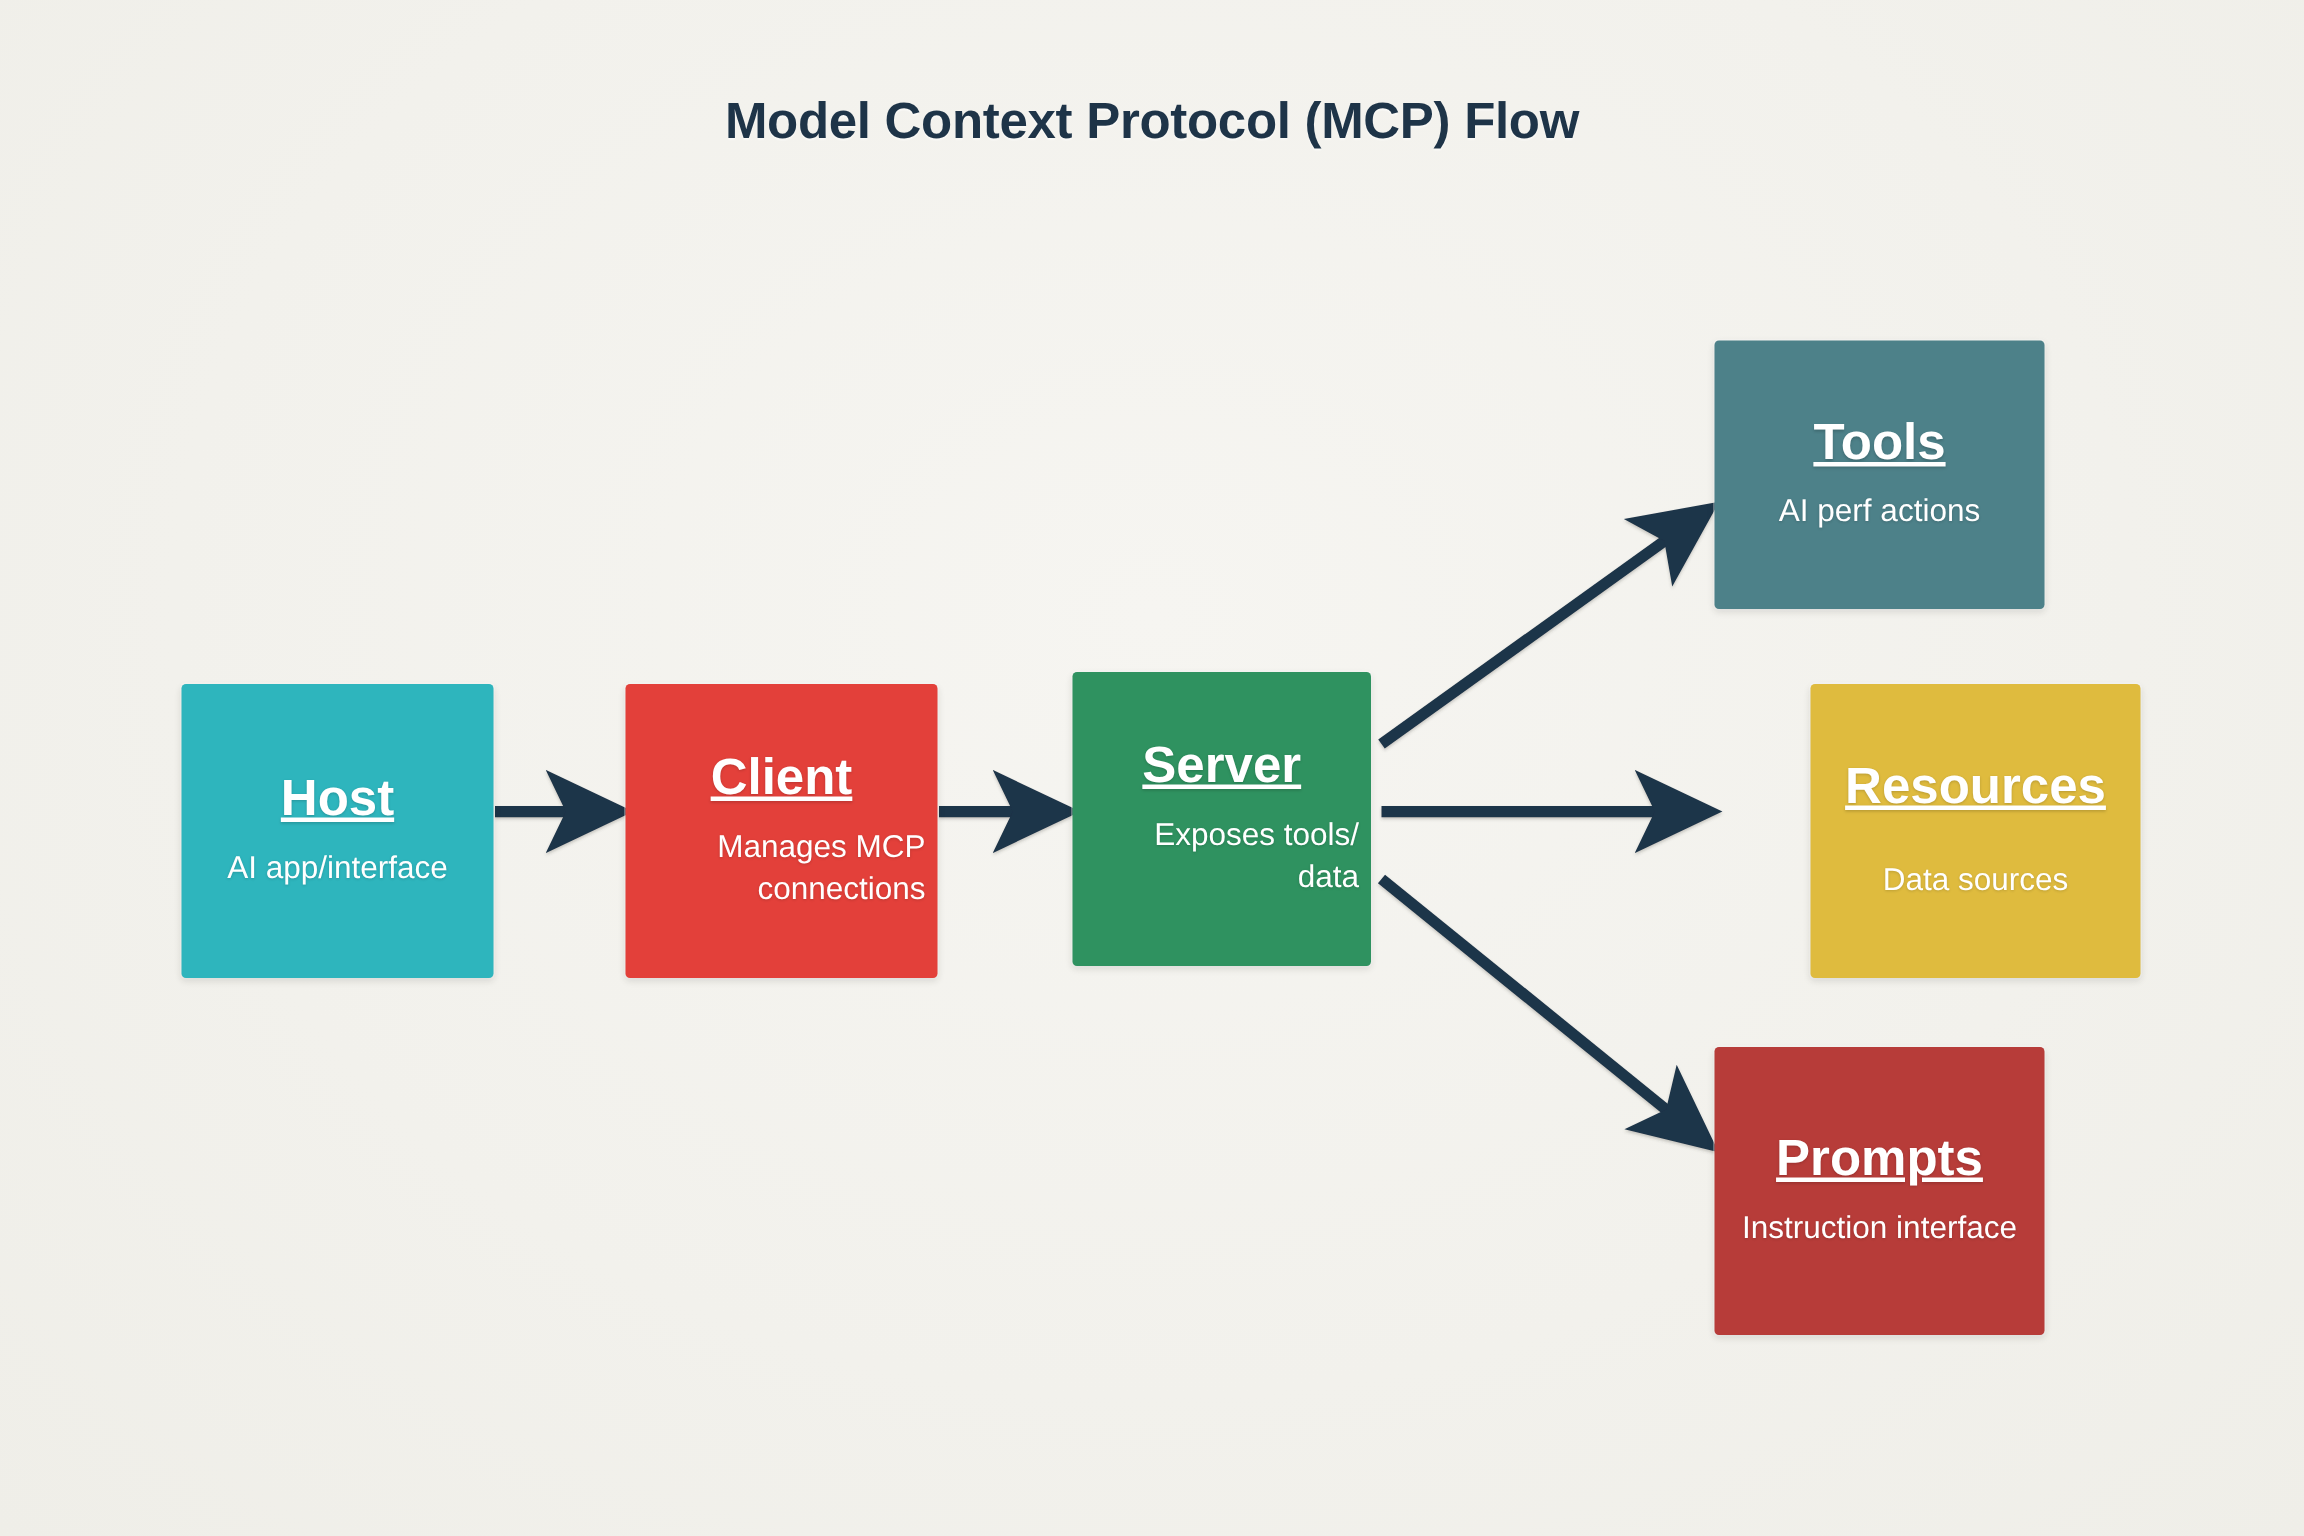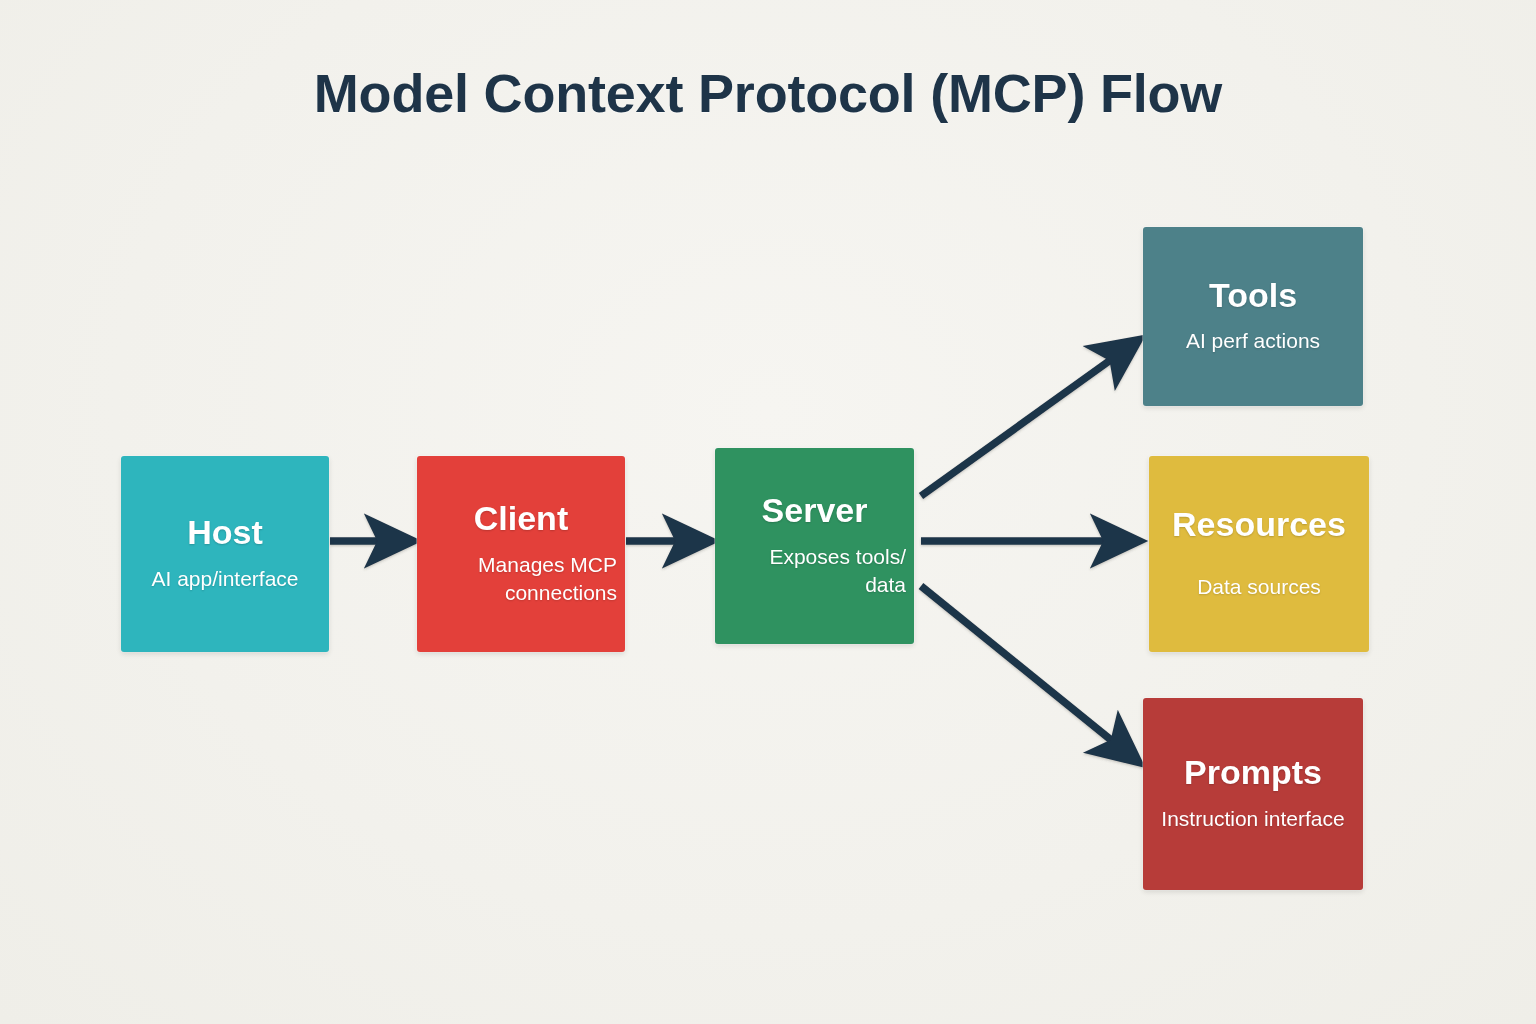--- a/index.html
+++ b/index.html
@@ -19,21 +19,21 @@
     height: 1024px;
     background:
       radial-gradient(ellipse at 50% 40%, #f6f5f1 0%, #f2f1ec 60%, #efeee8 100%);
   }
   #title {
     position: absolute;
     left: 0;
     top: 62px;
     width: 1536px;
     text-align: center;
-    font-size: 54px;
+    font-size: 34px;
     font-weight: bold;
     color: #1e3448;
     letter-spacing: -0.2px;
     text-shadow: 0 1px 1px rgba(255,255,255,0.55);
   }
   .node {
     position: absolute;
     box-sizing: border-box;
     border-radius: 3px;
     display: flex;
@@ -45,37 +45,38 @@
   }
   .node .node-title {
     font-size: 34px;
     font-weight: bold;
     color: #ffffff;
     line-height: 1.05;
     text-shadow: 0 1px 2px rgba(0,0,0,0.18);
     margin-bottom: 14px;
     text-align: center;
     white-space: nowrap;
+    text-decoration: underline;
   }
   .node .node-sub {
     font-size: 21px;
     font-weight: normal;
     color: #ffffff;
     line-height: 1.32;
     text-align: right;
     text-shadow: 0 1px 2px rgba(0,0,0,0.16);
     max-width: 100%;
   }
 
   
   #node-host      { left: 121px;  top: 456px; width: 208px; height: 196px; background: #2eb5bd; }
   #node-client    { left: 417px;  top: 456px; width: 208px; height: 196px; background: #e3403a; }
   #node-server    { left: 715px;  top: 448px; width: 199px; height: 196px; background: #2f9260; }
   #node-tools     { left: 1143px; top: 227px; width: 220px; height: 179px; background: #4d8189; }
-  #node-resources { left: 1149px; top: 456px; width: 220px; height: 196px; background: #dfbb3e; gap: 16px; }
+  #node-resources { left: 1207px; top: 456px; width: 220px; height: 196px; background: #dfbb3e; gap: 16px; }
   #node-prompts   { left: 1143px; top: 698px; width: 220px; height: 192px; background: #b73c39; }
 
   #arrow-layer {
     position: absolute;
     left: 0;
     top: 0;
     width: 1536px;
     height: 1024px;
     pointer-events: none;
   }

